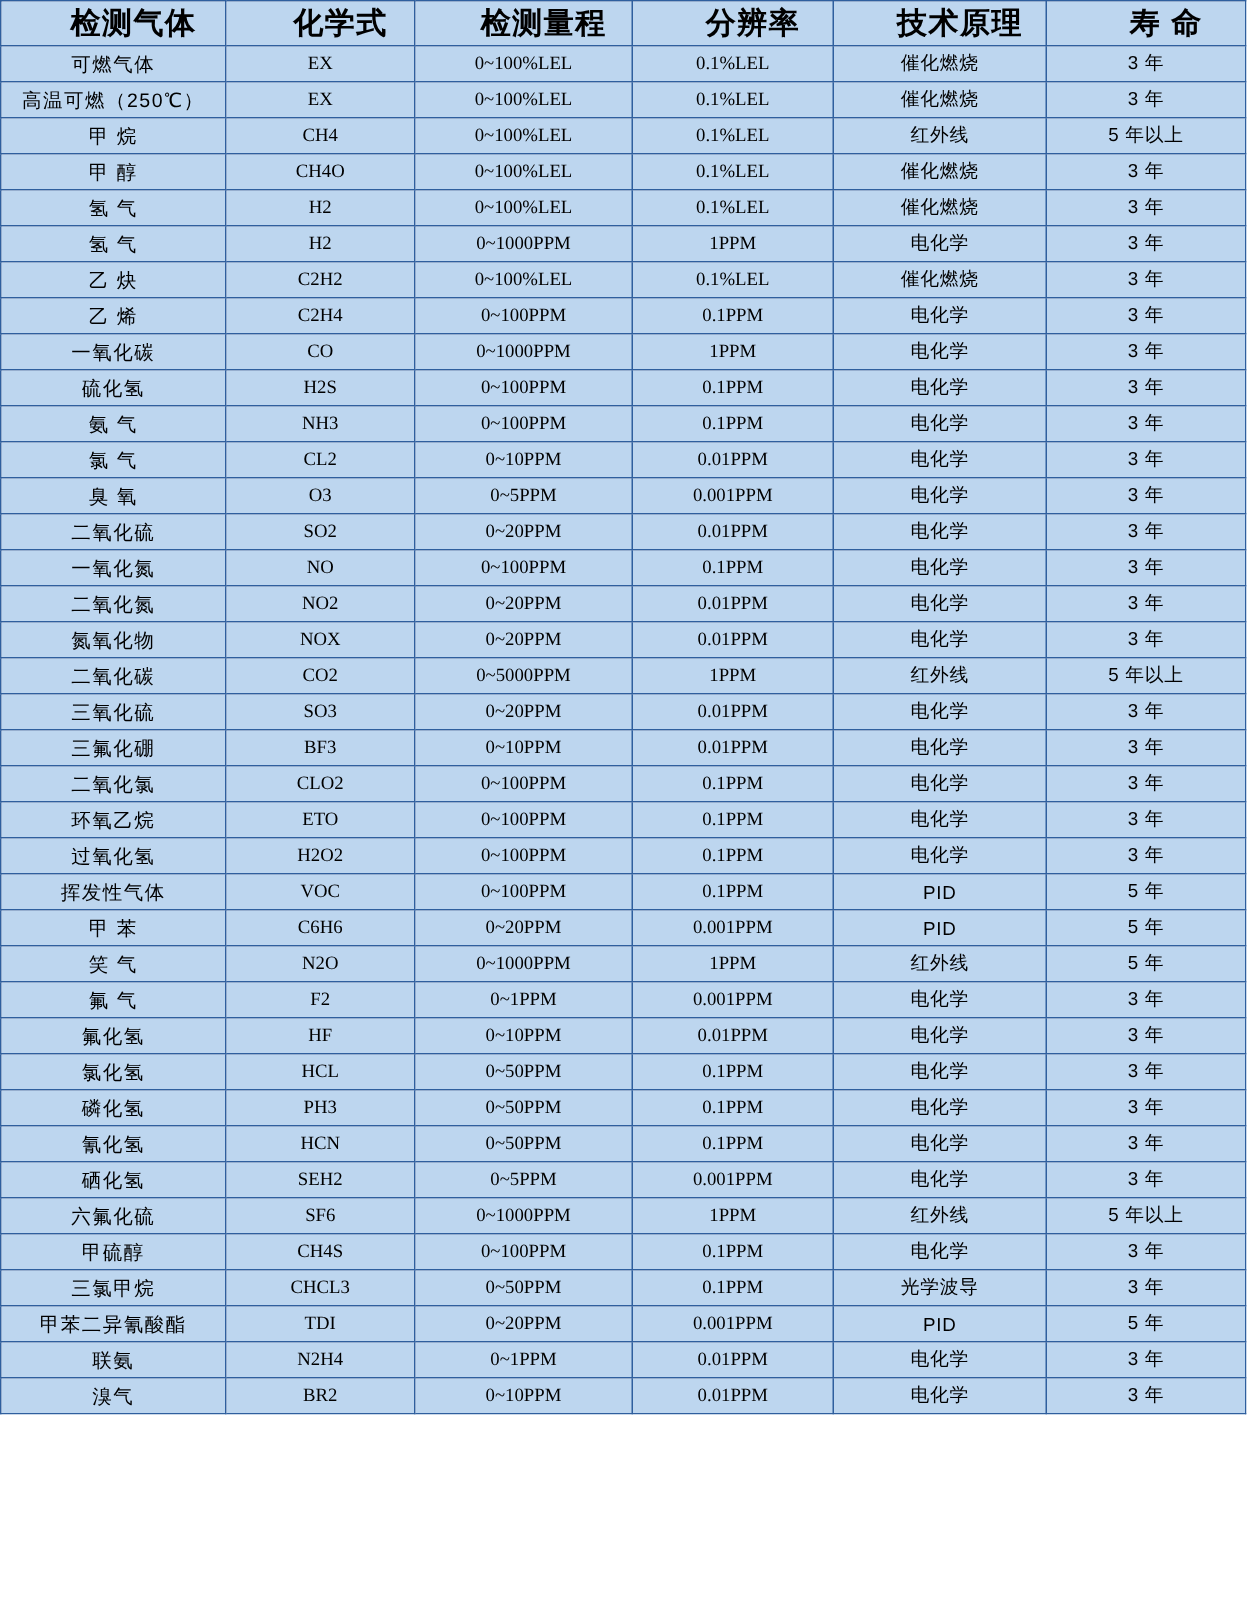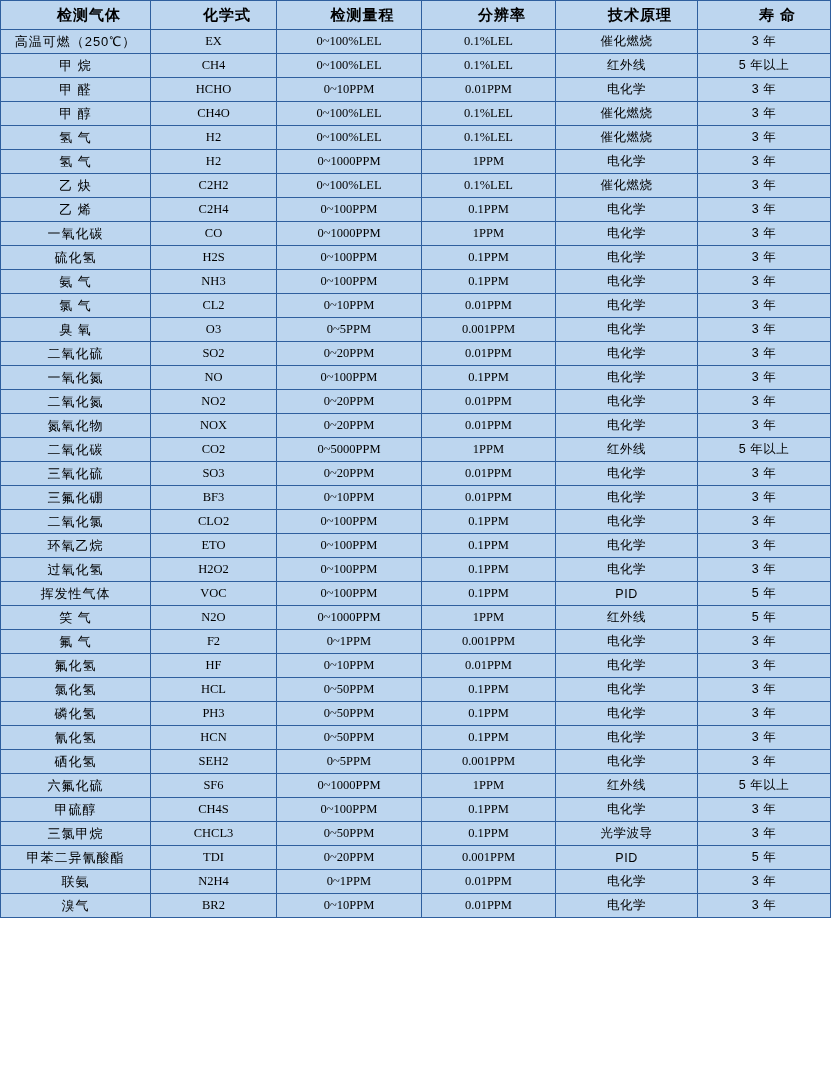--- a/index.html
+++ b/index.html
@@ -20,21 +20,21 @@
     border: 1px solid #2f5f9e;
     text-align: center;
     vertical-align: middle;
     background: #bdd6ef;
     color: #000000;
     white-space: nowrap;
     overflow: hidden;
   }
   #gas-table th {
     height: 26px;
-    font-size: 15px;
+    font-size: 20px;
     font-weight: bold;
     letter-spacing: 1px;
     padding-left: 28px;
   }
   #gas-table td {
     height: 21px;
     font-size: 12.5px;
   }
   #gas-table td.c-name {
     font-size: 13px;
@@ -75,42 +75,42 @@
       <th>检测气体</th>
       <th>化学式</th>
       <th>检测量程</th>
       <th>分辨率</th>
       <th>技术原理</th>
       <th>寿 命</th>
     </tr>
   </thead>
   <tbody id="table-body">
       <tr>
+        <td class="c-name">可燃气体</td>
+        <td class="c-formula">EX</td>
+        <td class="c-range">0~100%LEL</td>
+        <td class="c-res">0.1%LEL</td>
+        <td class="c-principle">催化燃烧</td>
+        <td class="c-life">3 年</td>
+      </tr>
+      <tr>
         <td class="c-name">高温可燃（250℃）</td>
         <td class="c-formula">EX</td>
         <td class="c-range">0~100%LEL</td>
         <td class="c-res">0.1%LEL</td>
         <td class="c-principle">催化燃烧</td>
         <td class="c-life">3 年</td>
       </tr>
       <tr>
         <td class="c-name">甲 烷</td>
         <td class="c-formula">CH4</td>
         <td class="c-range">0~100%LEL</td>
         <td class="c-res">0.1%LEL</td>
         <td class="c-principle">红外线</td>
         <td class="c-life">5 年以上</td>
-      </tr>
-      <tr>
-        <td class="c-name">甲 醛</td>
-        <td class="c-formula">HCHO</td>
-        <td class="c-range">0~10PPM</td>
-        <td class="c-res">0.01PPM</td>
-        <td class="c-principle">电化学</td>
-        <td class="c-life">3 年</td>
       </tr>
       <tr>
         <td class="c-name">甲 醇</td>
         <td class="c-formula">CH4O</td>
         <td class="c-range">0~100%LEL</td>
         <td class="c-res">0.1%LEL</td>
         <td class="c-principle">催化燃烧</td>
         <td class="c-life">3 年</td>
       </tr>
       <tr>
@@ -263,20 +263,28 @@
         <td class="c-range">0~100PPM</td>
         <td class="c-res">0.1PPM</td>
         <td class="c-principle">电化学</td>
         <td class="c-life">3 年</td>
       </tr>
       <tr>
         <td class="c-name">挥发性气体</td>
         <td class="c-formula">VOC</td>
         <td class="c-range">0~100PPM</td>
         <td class="c-res">0.1PPM</td>
+        <td class="c-principle">PID</td>
+        <td class="c-life">5 年</td>
+      </tr>
+      <tr>
+        <td class="c-name">甲 苯</td>
+        <td class="c-formula">C6H6</td>
+        <td class="c-range">0~20PPM</td>
+        <td class="c-res">0.001PPM</td>
         <td class="c-principle">PID</td>
         <td class="c-life">5 年</td>
       </tr>
       <tr>
         <td class="c-name">笑 气</td>
         <td class="c-formula">N2O</td>
         <td class="c-range">0~1000PPM</td>
         <td class="c-res">1PPM</td>
         <td class="c-principle">红外线</td>
         <td class="c-life">5 年</td>

